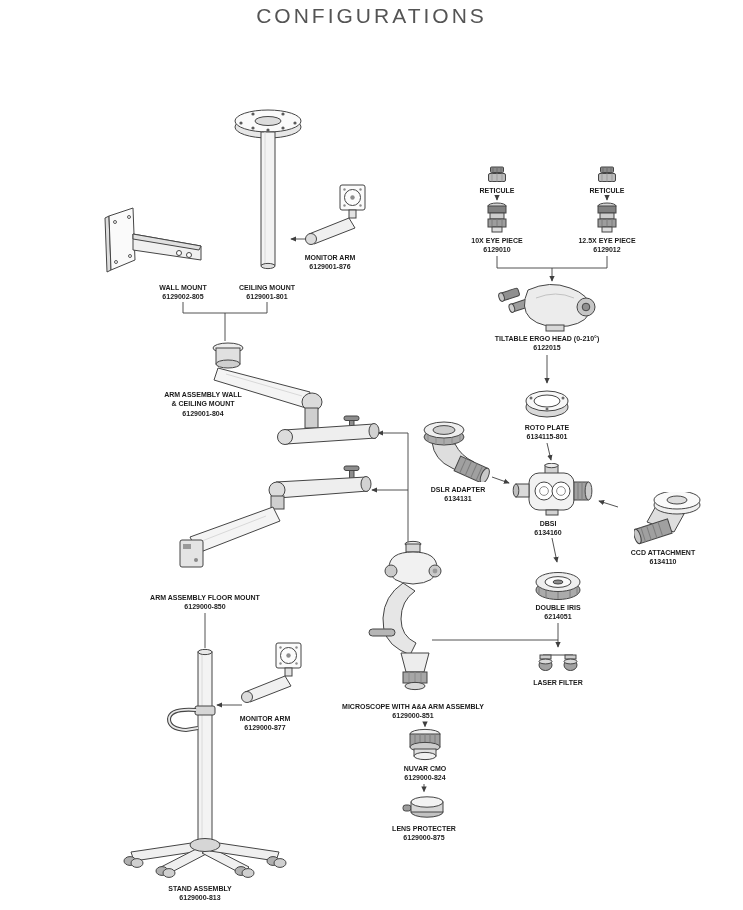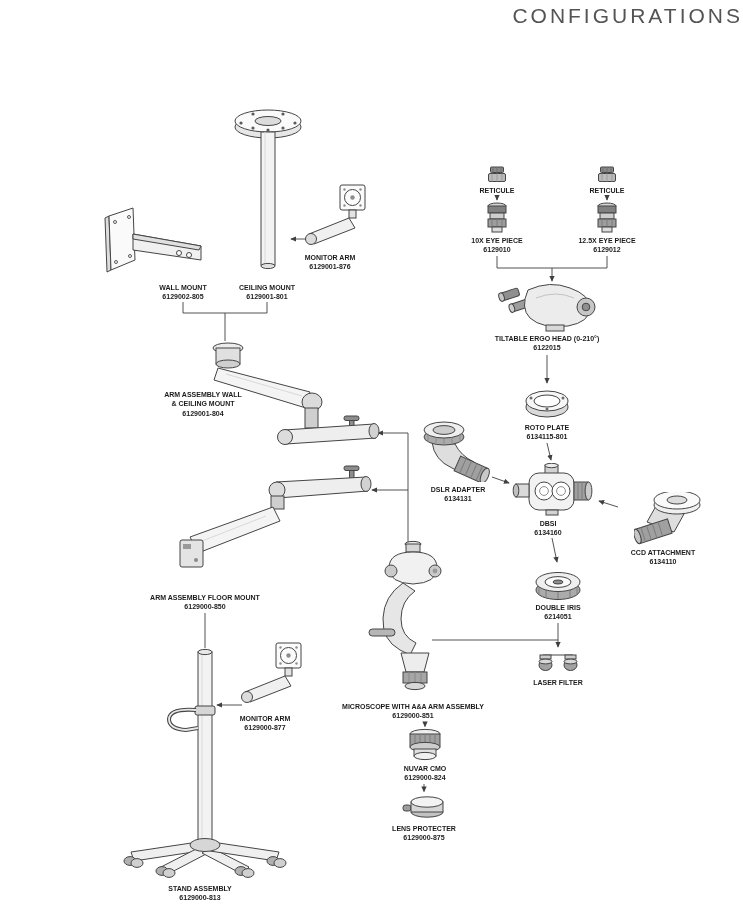--- a/index.html
+++ b/index.html
@@ -1,18 +1,18 @@
 <!DOCTYPE html>
 <html><head>
 <meta charset="utf-8">
 <style>
   html,body{margin:0;padding:0;background:#fff;}
   body{font-family:"Liberation Sans",sans-serif;}
   #canvas{position:relative;width:743px;height:910px;background:#ffffff;overflow:hidden;}
-  .title{position:absolute;left:0;top:4px;width:100%;text-align:right;
+  .title{position:absolute;left:0;top:4px;width:100%;text-align:center;
          font-size:21px;font-weight:400;letter-spacing:3px;color:#545454;}
   .connectors{position:absolute;left:0;top:0;z-index:1;}
   .part{position:absolute;z-index:2;}
   .part svg{display:block;}
   .lbl{position:absolute;z-index:3;transform:translateX(-50%);text-align:center;
        font-size:7px;font-weight:700;color:#1b1b1b;line-height:1.35;white-space:nowrap;}
   .lbl.wrap{white-space:normal;width:82px;}
 </style>
 </head>
 <body>

